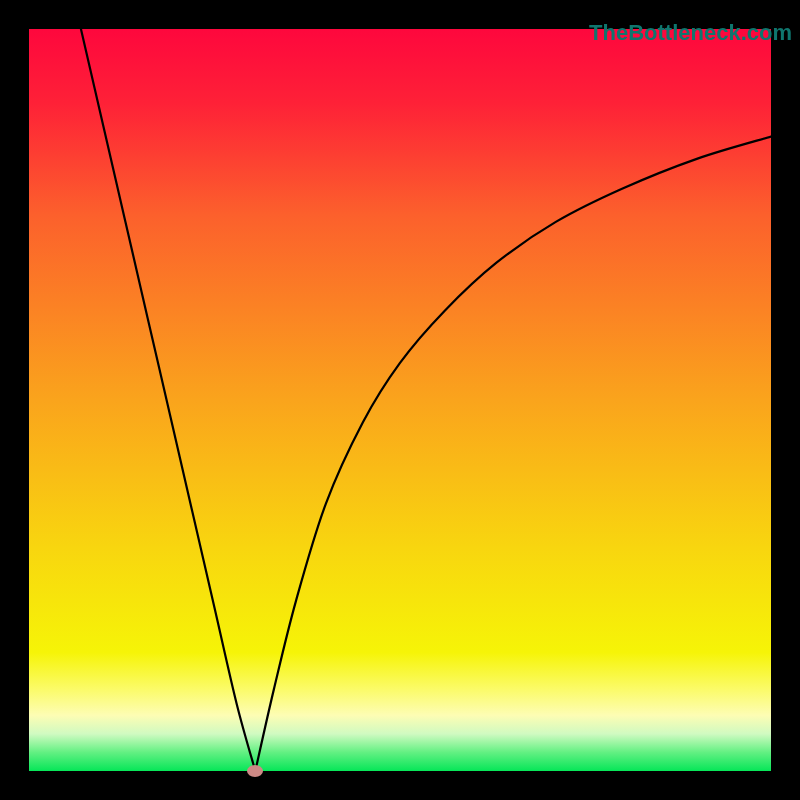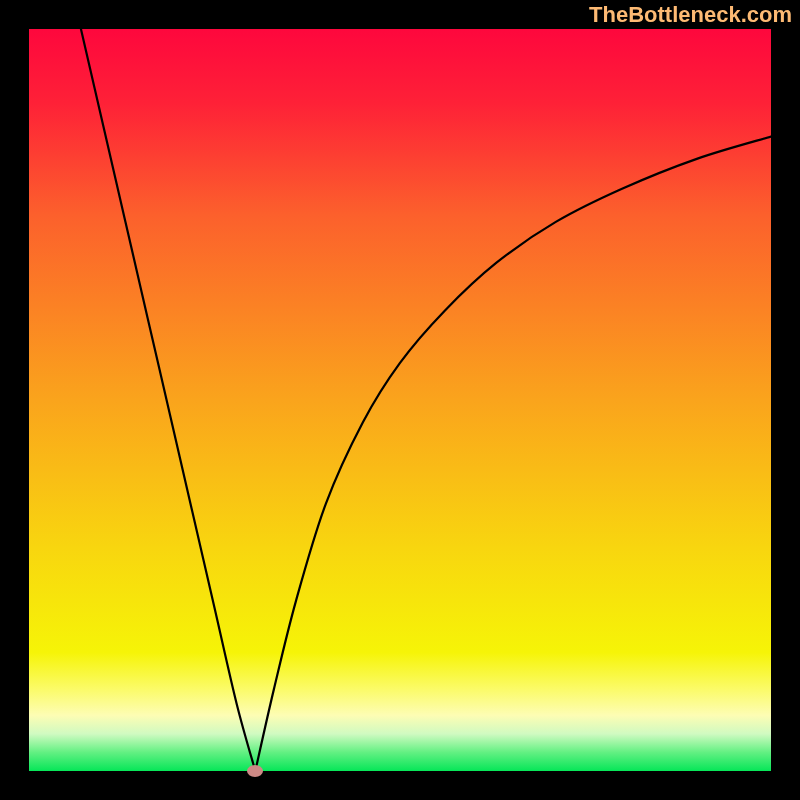--- a/index.html
+++ b/index.html
@@ -11,26 +11,26 @@
     overflow: hidden;
   }
   .chart-container {
     position: relative;
     width: 800px;
     height: 800px;
     background: #000;
   }
   .attribution {
     position: absolute;
-    top: 2px;
+    top: 20px;
     right: 8px;
     font-family: Arial, Helvetica, sans-serif;
     font-size: 22px;
     font-weight: bold;
-    color: #fdba74;
+    color: #0f766e;
     z-index: 10;
   }
   .plot-area {
     position: absolute;
     left: 29px;
     top: 29px;
     width: 742px;
     height: 742px;
   }
   .gradient-bg {

